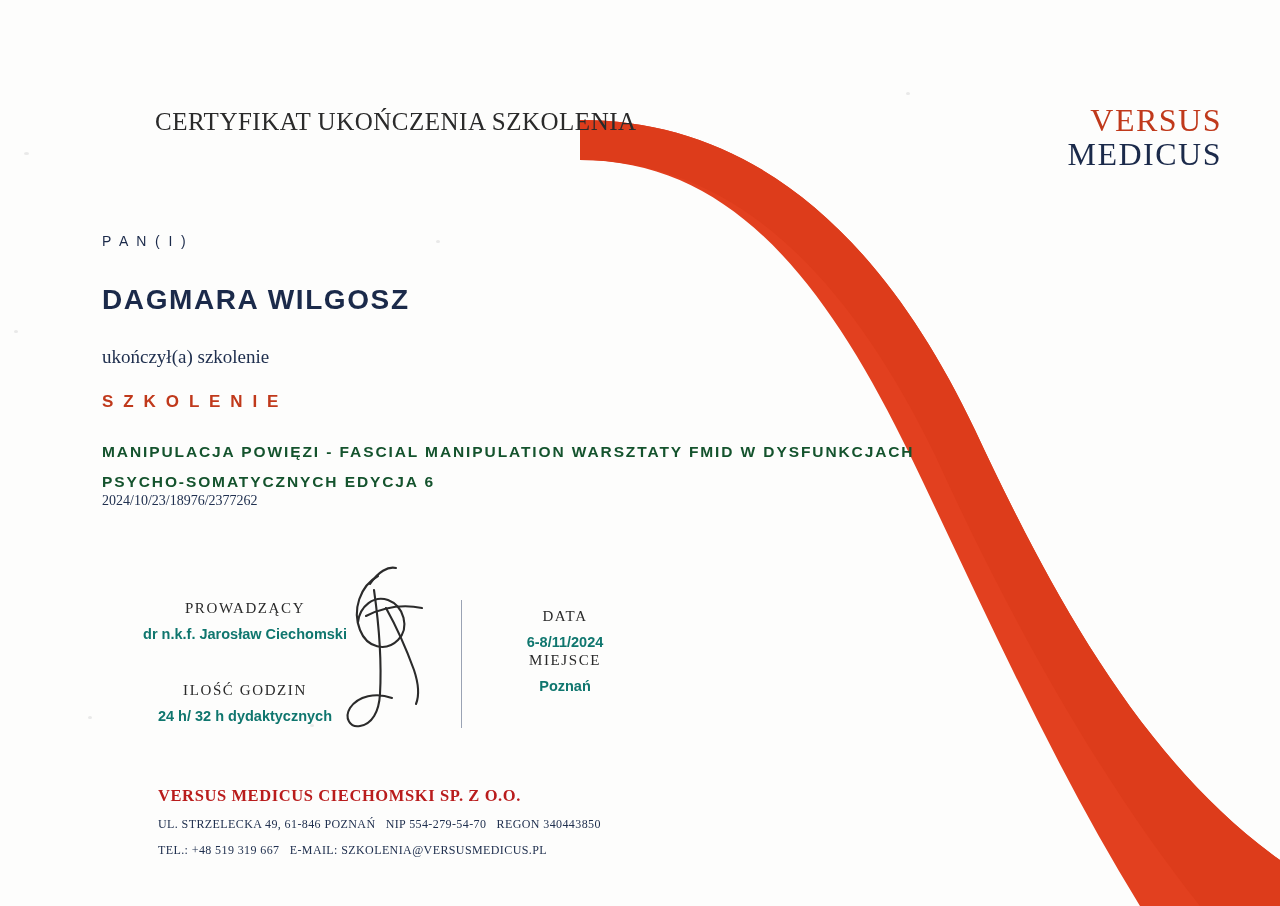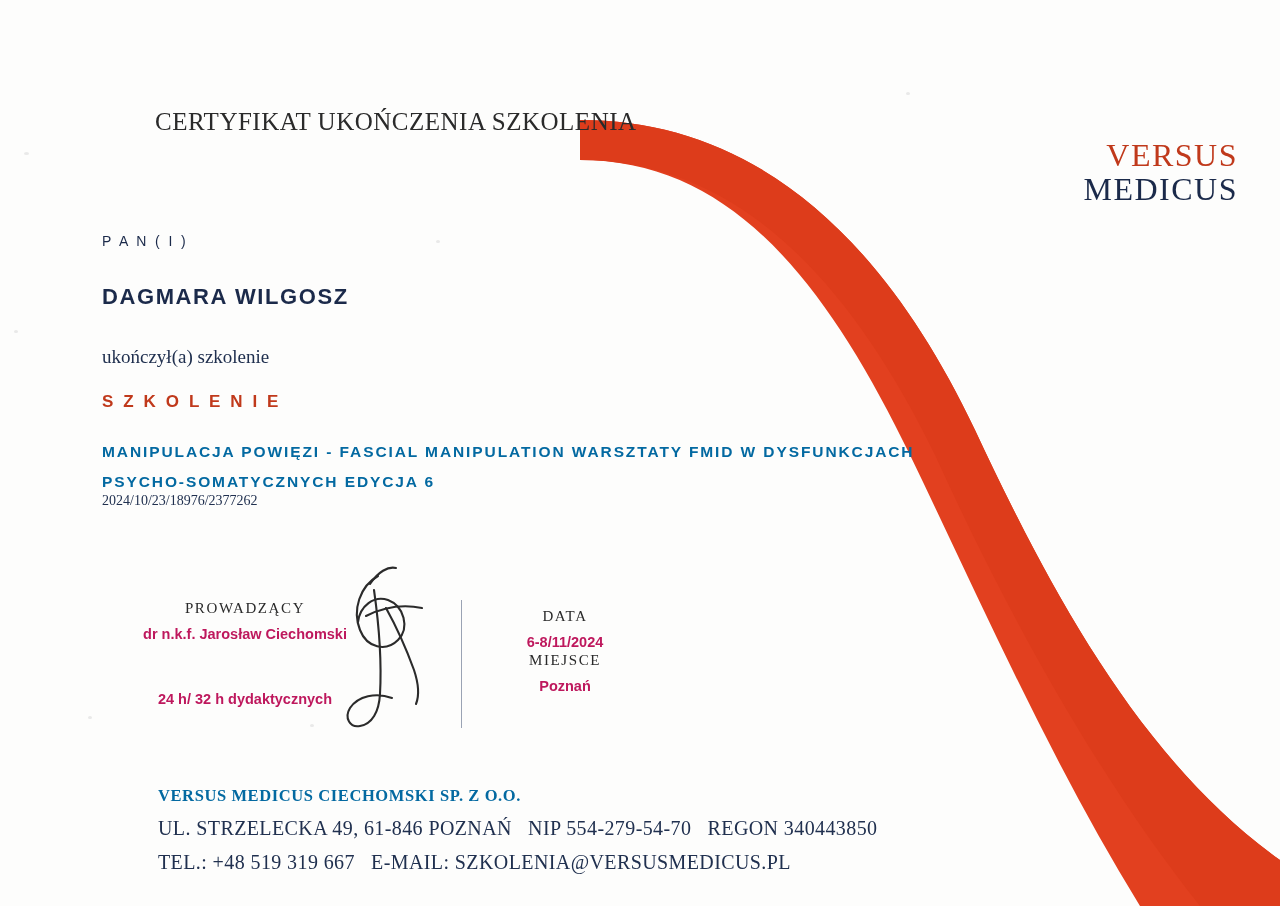--- a/index.html
+++ b/index.html
@@ -35,25 +35,24 @@
     left: 155px;
     top: 108px;
     font-family: "Liberation Serif", serif;
     font-size: 25px;
     letter-spacing: 0.5px;
     color: #2a2a2a;
     white-space: nowrap;
   }
   .logo {
     position: absolute;
-    right: 42px;
+    right: 58px;
     top: 104px;
     text-align: right;
     line-height: 1.05;
-    margin-top: 35px;
   }
   .logo .versus {
     font-family: "Liberation Serif", serif;
     font-size: 32px;
     letter-spacing: 1.5px;
     color: #c0391b;
     font-weight: normal;
   }
   .logo .medicus {
     font-family: "Liberation Serif", serif;
@@ -69,21 +68,21 @@
     font-family: "Liberation Sans", sans-serif;
     font-size: 14px;
     letter-spacing: 2.4px;
     color: #1b2a4a;
   }
   .recipient {
     position: absolute;
     left: 102px;
     top: 284px;
     font-family: "Liberation Sans", sans-serif;
-    font-size: 22px;
+    font-size: 28px;
     font-weight: bold;
     letter-spacing: 1.6px;
     color: #1b2a4a;
   }
   .completed {
     position: absolute;
     left: 102px;
     top: 346px;
     font-family: "Liberation Serif", serif;
     font-size: 19px;
@@ -102,21 +101,21 @@
   .training-name {
     position: absolute;
     left: 102px;
     top: 437px;
     width: 830px;
     font-family: "Liberation Sans", sans-serif;
     font-size: 15.5px;
     font-weight: bold;
     letter-spacing: 1.9px;
     line-height: 1.95;
-    color: #0369a1;
+    color: #14532d;
   }
   .training-code {
     position: absolute;
     left: 102px;
     top: 493px;
     font-family: "Liberation Serif", serif;
     font-size: 14px;
     color: #20304f;
   }
   
@@ -136,21 +135,21 @@
     font-family: "Liberation Serif", serif;
     font-size: 15px;
     letter-spacing: 1.6px;
     color: #2a2a2a;
   }
   .field .f-value {
     margin-top: 9px;
     font-family: "Liberation Sans", sans-serif;
     font-size: 14.5px;
     font-weight: bold;
-    color: #be185d;
+    color: #0f766e;
   }
   #f-trainer { left: 100px; top: 600px; width: 290px; }
   #f-date    { left: 470px; top: 608px; width: 190px; }
   #f-hours   { left: 100px; top: 682px; width: 290px; }
   #f-place   { left: 470px; top: 652px; width: 190px; }
   .signature {
     position: absolute;
     left: 330px;
     top: 548px;
     width: 120px;
@@ -161,26 +160,26 @@
   .footer {
     position: absolute;
     left: 158px;
     top: 786px;
   }
   .footer .company {
     font-family: "Liberation Serif", serif;
     font-size: 16.5px;
     font-weight: bold;
     letter-spacing: 0.6px;
-    color: #0369a1;
+    color: #b91c1c;
   }
   .footer .line {
     margin-top: 11px;
     font-family: "Liberation Serif", serif;
-    font-size: 20px;
+    font-size: 12px;
     letter-spacing: 0.4px;
     color: #20304f;
     white-space: pre;
   }
   
   .speck {
     position: absolute;
     background: #d9d9d9;
     border-radius: 50%;
     opacity: 0.55;
@@ -234,20 +233,21 @@
     <div class="f-label">PROWADZĄCY</div>
     <div class="f-value">dr n.k.f. Jarosław Ciechomski</div>
   </div>
 
   <div class="field" id="f-date">
     <div class="f-label">DATA</div>
     <div class="f-value">6-8/11/2024</div>
   </div>
 
   <div class="field" id="f-hours">
+    <div class="f-label">ILOŚĆ GODZIN</div>
     <div class="f-value">24 h/ 32 h dydaktycznych</div>
   </div>
 
   <div class="field" id="f-place">
     <div class="f-label">MIEJSCE</div>
     <div class="f-value">Poznań</div>
   </div>
 
   <div class="footer">
     <div class="company">VERSUS MEDICUS CIECHOMSKI SP. Z O.O.</div>

